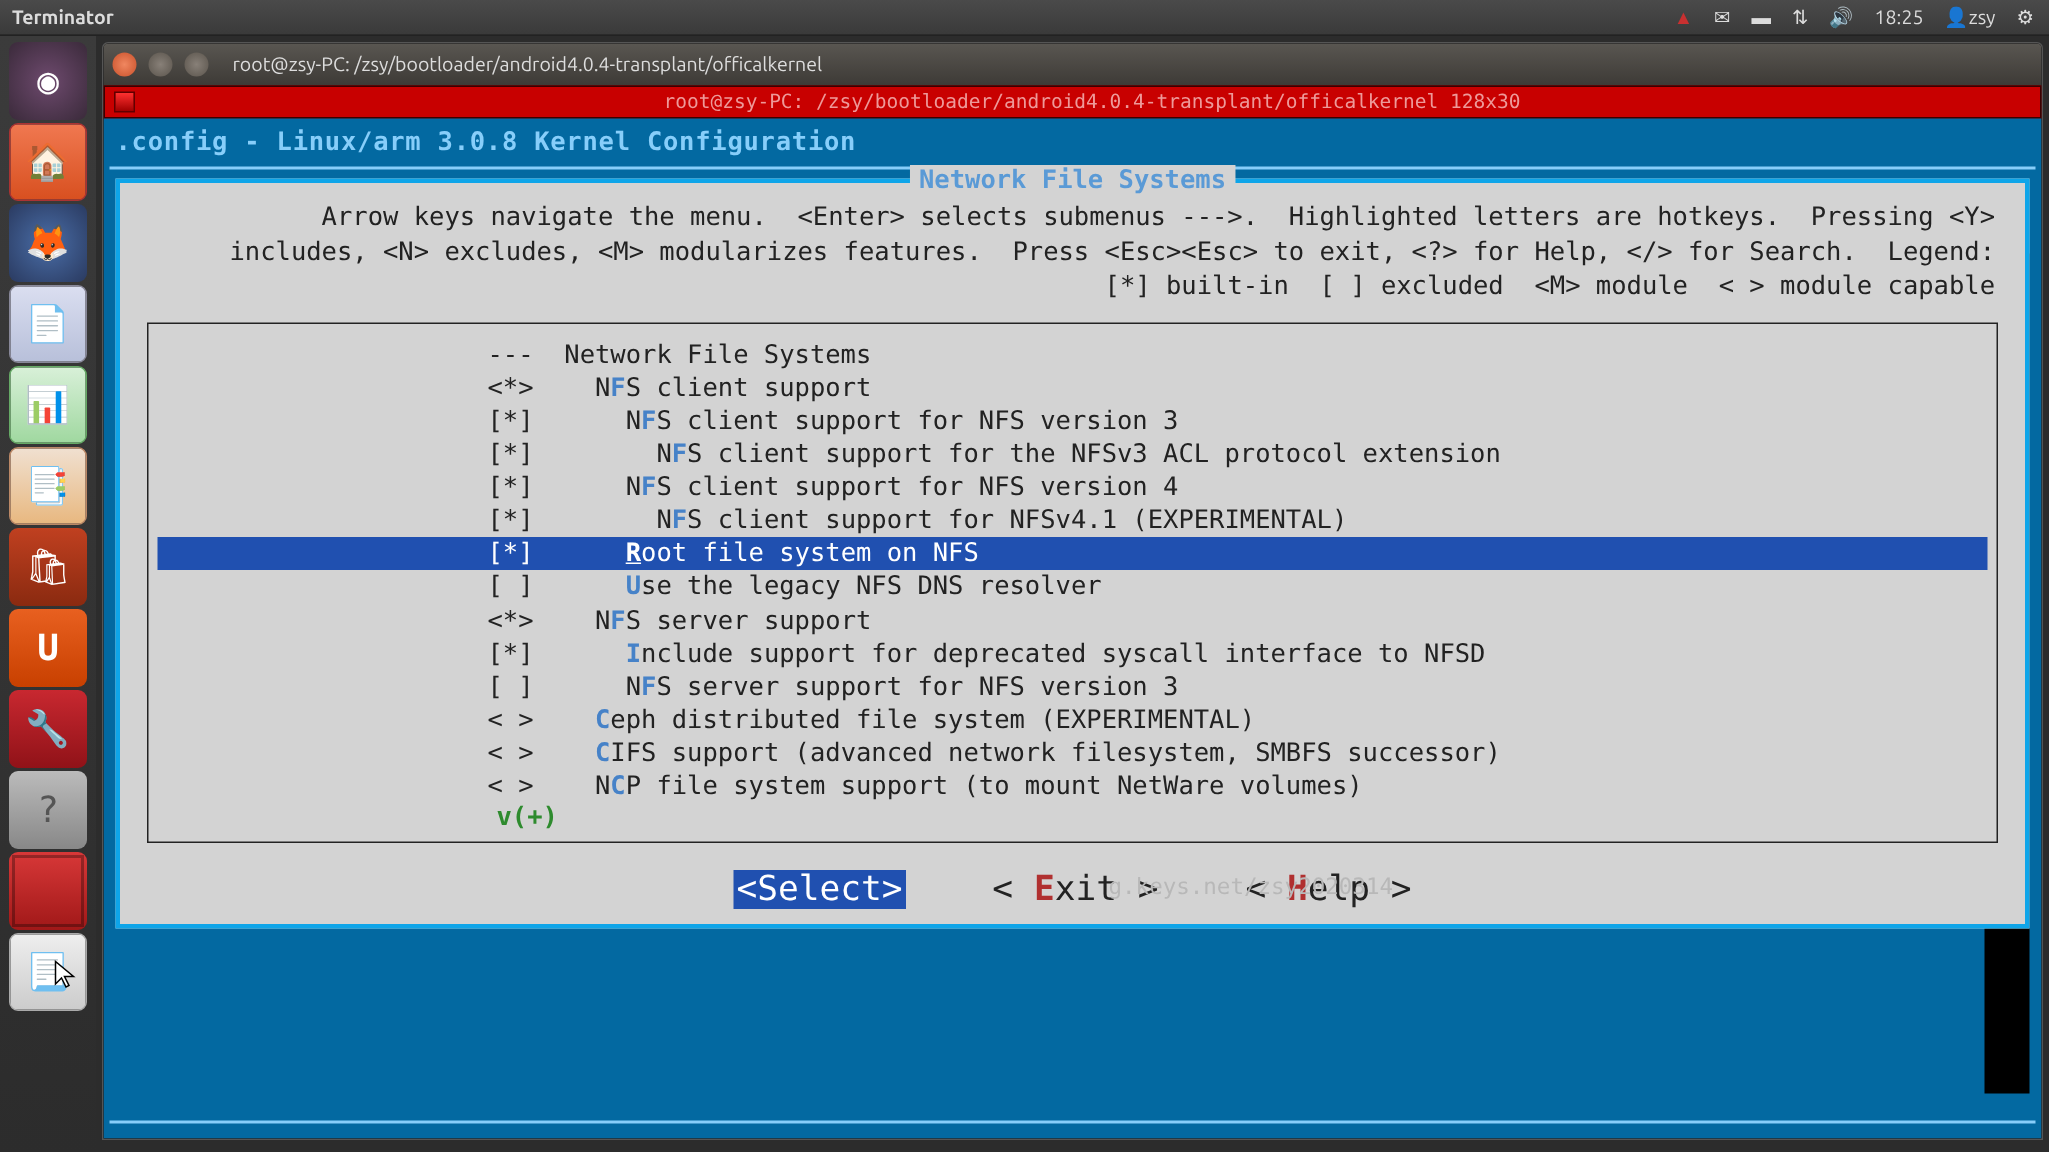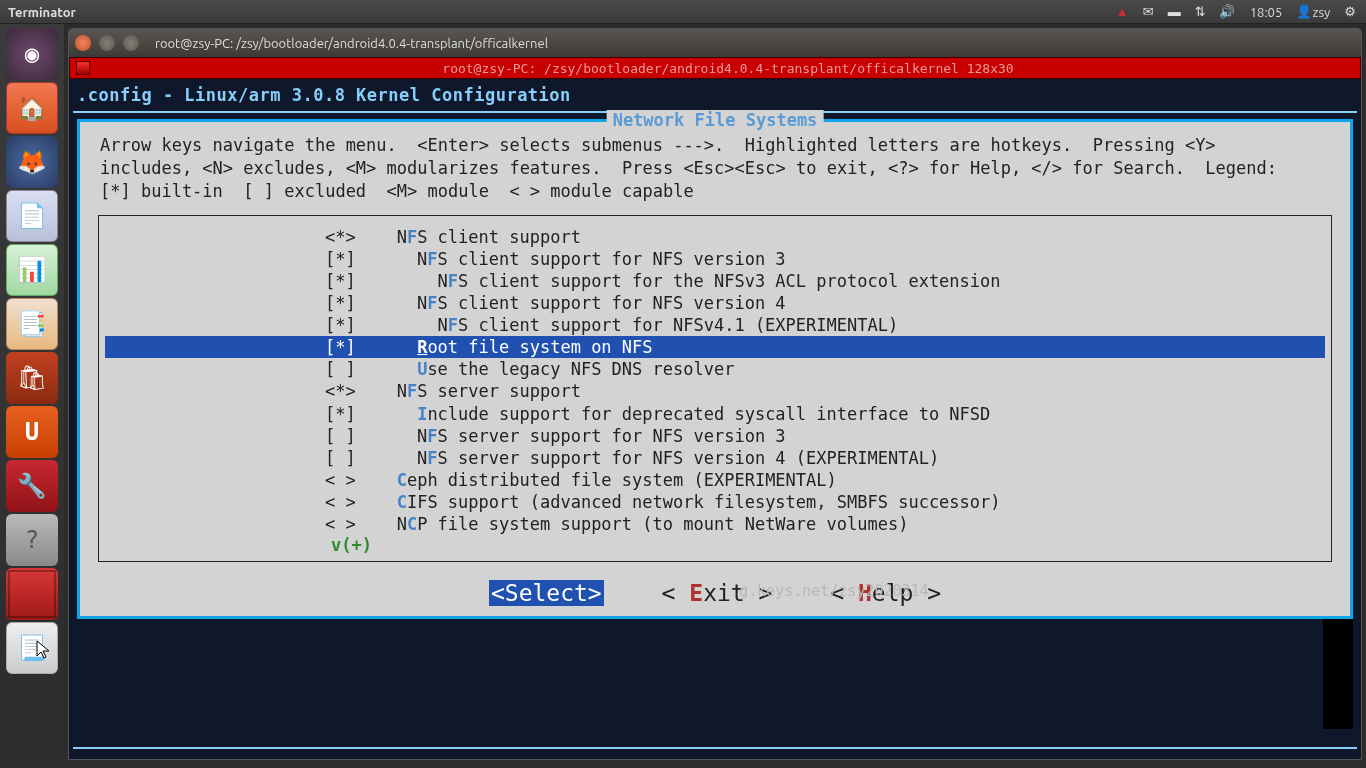--- a/index.html
+++ b/index.html
@@ -109,21 +109,21 @@
   margin: 0 6px;
   background: linear-gradient(#ff3030,#a00000);
   border: 1px solid #600000;
 }
 .tabbar .tab-title {
   flex: 1; text-align: center; color: #e99;
   font-family: "DejaVu Sans Mono", monospace;
 }
 
 .term {
-  background: #0f172a;
+  background: #0369a1;
   height: calc(100% - 50px);
   padding: 4px;
 }
 .cfg-title {
   color: #87cefa;
   font-weight: bold;
   padding: 2px 4px 6px 4px;
   font-size: 17px;
   border-bottom: 2px solid #87cefa;
   letter-spacing: 0.5px;
@@ -144,20 +144,21 @@
   transform: translateX(-50%);
   color: #5a9ad6;
   font-weight: bold;
   background: #d3d3d3;
   padding: 0 6px;
 }
 .help-text {
   padding: 12px 20px 4px 20px;
   white-space: pre;
   line-height: 1.35;
+  text-align: right;
 }
 .listbox {
   margin: 8px 18px 4px 18px;
   border: 1px solid #222;
   padding: 10px 6px 6px 6px;
   position: relative;
 }
 .row {
   white-space: pre;
   line-height: 1.3;
@@ -200,21 +201,21 @@
 
 <div class="top-panel">
   <span class="app-title">Terminator</span>
   <span class="spacer"></span>
   <div class="tray">
     <span style="color:#c83030">▲</span>
     <span>✉</span>
     <span>▬</span>
     <span>⇅</span>
     <span>🔊</span>
-    <span>18:05</span>
+    <span>18:25</span>
     <span>👤 <span>zsy</span></span>
     <span>⚙</span>
   </div>
 </div>
 
 <div class="launcher">
   <div class="icon ubuntu-logo">◉</div>
   <div class="icon home-app">🏠</div>
   <div class="icon firefox-app">🦊</div>
   <div class="icon writer-app">📄</div>
@@ -250,31 +251,31 @@
     <div class="black-strip"></div>
 
     <div class="menubox">
       <div class="menubox-title">Network File Systems</div>
       <div class="help-text"><span>Arrow keys navigate the menu.  &lt;Enter&gt; selects submenus ---&gt;.  Highlighted letters are hotkeys.  Pressing &lt;Y&gt;</span>
 <span>includes, &lt;N&gt; excludes, &lt;M&gt; modularizes features.  Press &lt;Esc&gt;&lt;Esc&gt; to exit, &lt;?&gt; for Help, &lt;/&gt; for Search.  Legend:</span>
 <span>[*] built-in  [ ] excluded  &lt;M&gt; module  &lt; &gt; module capable</span></div>
 
       <div class="listbox" id="listbox">
         <div class="watermark">g.keys.net/zsy2020314</div>
+      <div class="row">---  <span class="hk"></span>Network File Systems</div>
           <div class="row">&lt;*&gt;    N<span class="hk">F</span>S client support</div>
           <div class="row">[*]      N<span class="hk">F</span>S client support for NFS version 3</div>
           <div class="row">[*]        N<span class="hk">F</span>S client support for the NFSv3 ACL protocol extension</div>
           <div class="row">[*]      N<span class="hk">F</span>S client support for NFS version 4</div>
           <div class="row">[*]        N<span class="hk">F</span>S client support for NFSv4.1 (EXPERIMENTAL)</div>
           <div class="row sel">[*]      <span class="hk">R</span>oot file system on NFS</div>
           <div class="row">[ ]      <span class="hk">U</span>se the legacy NFS DNS resolver</div>
           <div class="row">&lt;*&gt;    N<span class="hk">F</span>S server support</div>
           <div class="row">[*]      <span class="hk">I</span>nclude support for deprecated syscall interface to NFSD</div>
           <div class="row">[ ]      N<span class="hk">F</span>S server support for NFS version 3</div>
-          <div class="row">[ ]      N<span class="hk">F</span>S server support for NFS version 4 (EXPERIMENTAL)</div>
           <div class="row">&lt; &gt;    <span class="hk">C</span>eph distributed file system (EXPERIMENTAL)</div>
           <div class="row">&lt; &gt;    <span class="hk">C</span>IFS support (advanced network filesystem, SMBFS successor)</div>
           <div class="row">&lt; &gt;    N<span class="hk">C</span>P file system support (to mount NetWare volumes)</div>
           <div class="more">v(+)</div>
         </div>
 
       <div class="buttons">
         <span class="btnwrap"><span class="bsel">&lt;Select&gt;</span></span>
         <span class="btnwrap"><span>&lt; </span><span class="hk">E</span><span>xit &gt;</span></span>
         <span class="btnwrap"><span>&lt; </span><span class="hk">H</span><span>elp &gt;</span></span>

